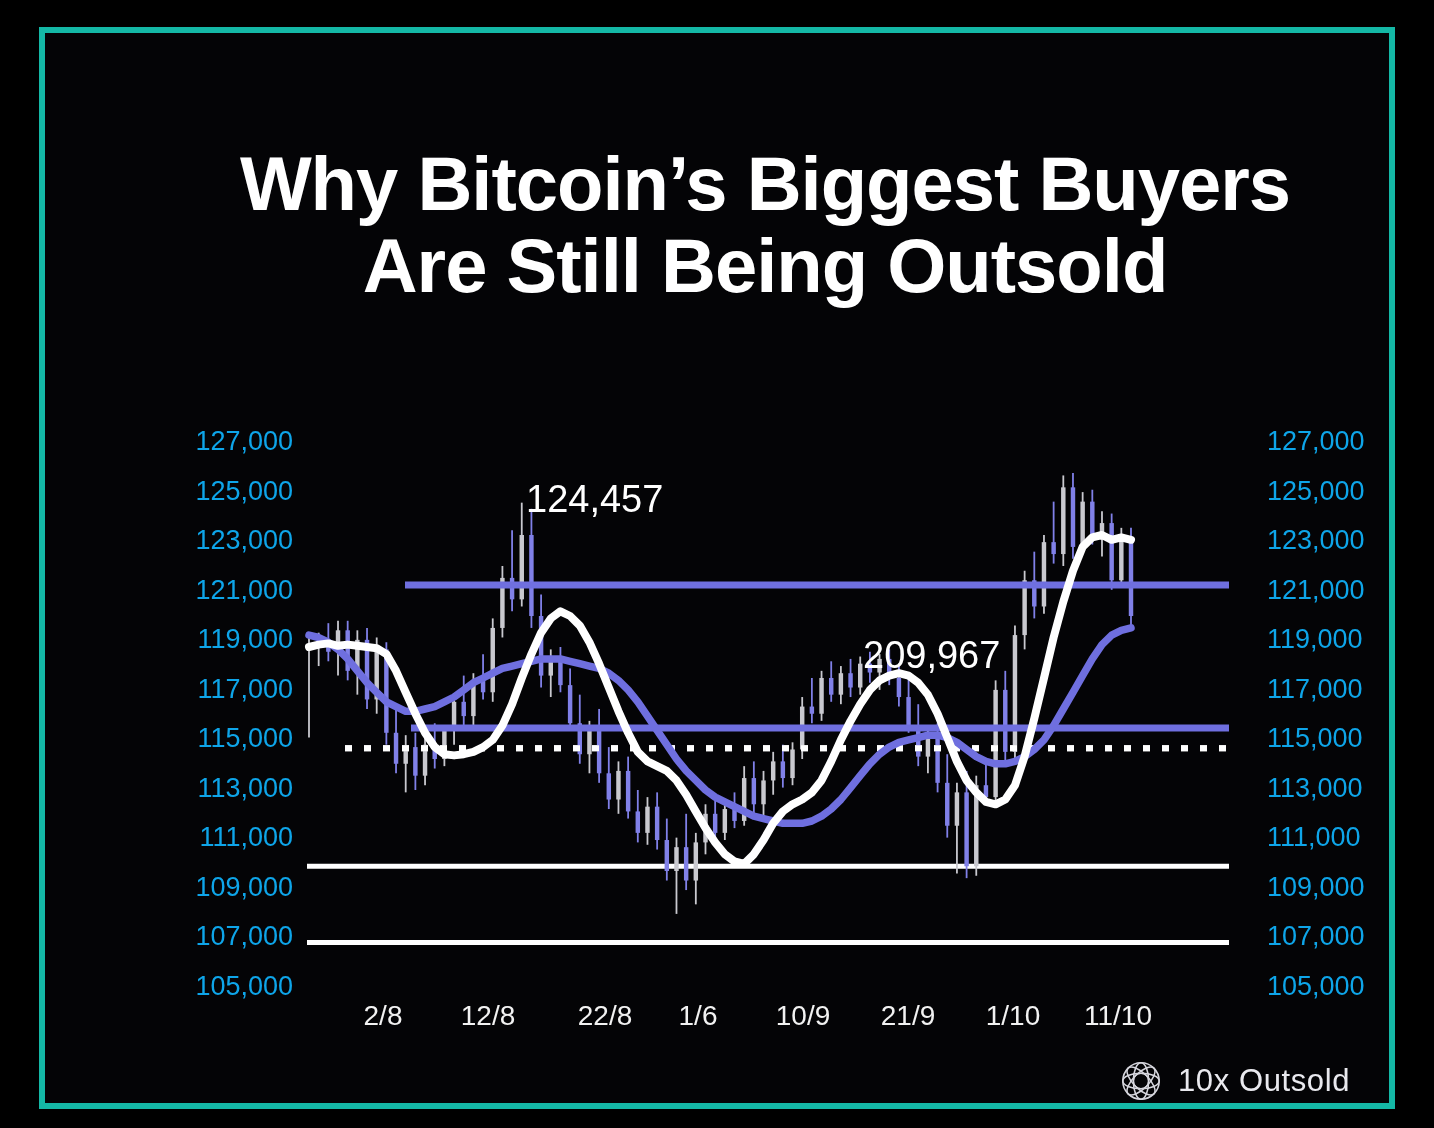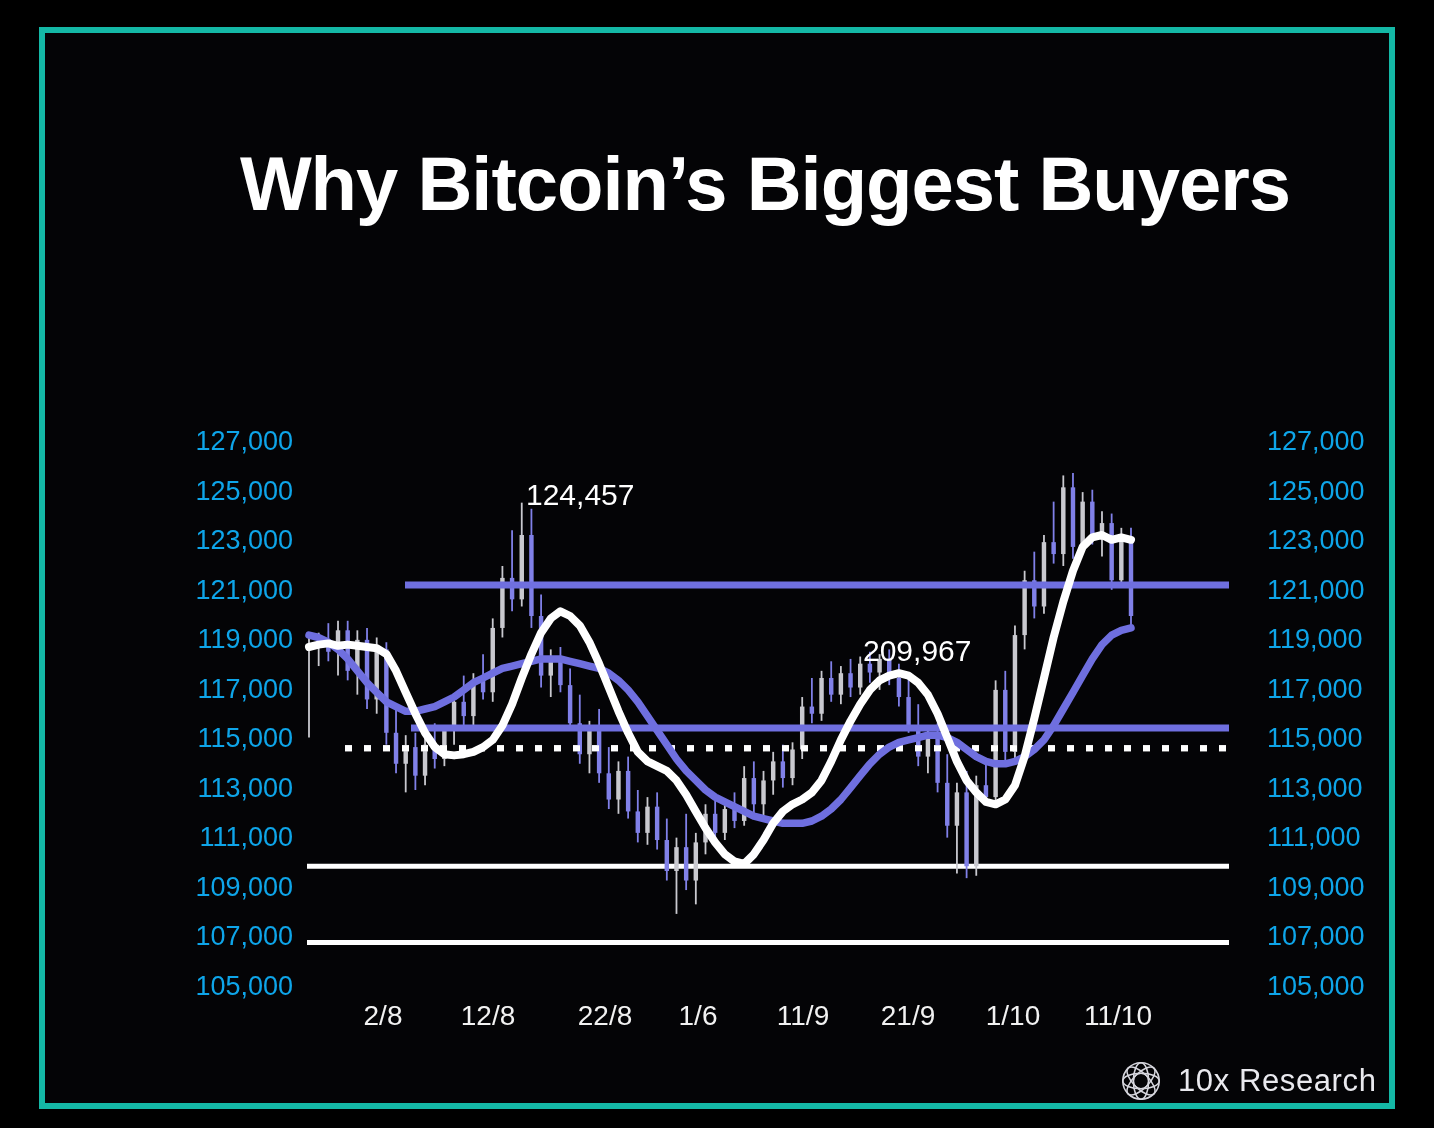--- a/index.html
+++ b/index.html
@@ -42,21 +42,21 @@
   #axis-x{
     position:absolute;left:258px;top:967px;width:926px;height:44px;
   }
   #axis-x .xt{
     position:absolute;top:0;color:#f2f2f2;font-size:28px;font-weight:400;
     transform:translateX(-50%);white-space:nowrap;
   }
 
   
   .annot{
-    position:absolute;color:#ffffff;font-size:30px;font-weight:500;
+    position:absolute;color:#ffffff;font-size:38px;font-weight:500;
     white-space:nowrap;
   }
   #annot-high{left:481px;top:445px;}
   #annot-mid{left:818px;top:601px;}
 
   
   #brand{
     position:absolute;left:1073px;top:1019px;height:58px;
     display:flex;align-items:center;gap:14px;
   }
@@ -67,20 +67,21 @@
   }
 </style>
 </head>
 <body>
 
 <div id="frame">
   <div id="border-box">
 
     <div id="title">
       <span class="l1">Why Bitcoin’s Biggest Buyers</span>
+      <span class="l2">Are Still Being Outsold</span>
     </div>
 
     <div class="axis" id="axis-left">
         <div class="tick">127,000</div>
         <div class="tick">125,000</div>
         <div class="tick">123,000</div>
         <div class="tick">121,000</div>
         <div class="tick">119,000</div>
         <div class="tick">117,000</div>
         <div class="tick">115,000</div>
@@ -291,34 +292,34 @@
     </div>
 
     <div class="annot" id="annot-high">124,457</div>
     <div class="annot" id="annot-mid">209,967</div>
 
     <div id="axis-x">
         <div class="xt" style="left: 80px;">2/8</div>
         <div class="xt" style="left: 185px;">12/8</div>
         <div class="xt" style="left: 290px; margin-left: 12px;">22/8</div>
         <div class="xt" style="left: 395px;">1/6</div>
-        <div class="xt" style="left: 500px;">11/9</div>
+        <div class="xt" style="left: 500px;">10/9</div>
         <div class="xt" style="left: 605px;">21/9</div>
         <div class="xt" style="left: 710px;">1/10</div>
         <div class="xt" style="left: 815px;">11/10</div>
       </div>
 
     <div id="brand">
       <svg id="brand-logo" viewBox="0 0 48 48">
         <g fill="none" stroke="#d6d6dd" stroke-width="1.6">
           <circle cx="24" cy="24" r="19"></circle>
           <ellipse cx="24" cy="24" rx="8" ry="19"></ellipse>
           <ellipse cx="24" cy="24" rx="19" ry="8"></ellipse>
           <ellipse cx="24" cy="24" rx="19" ry="8" transform="rotate(45 24 24)"></ellipse>
           <ellipse cx="24" cy="24" rx="19" ry="8" transform="rotate(-45 24 24)"></ellipse>
           <ellipse cx="24" cy="24" rx="8" ry="8"></ellipse>
         </g>
       </svg>
-      <span id="brand-text">10x Research</span>
+      <span id="brand-text">10x Outsold</span>
     </div>
 
   </div>
 </div>
 
 </body></html>

